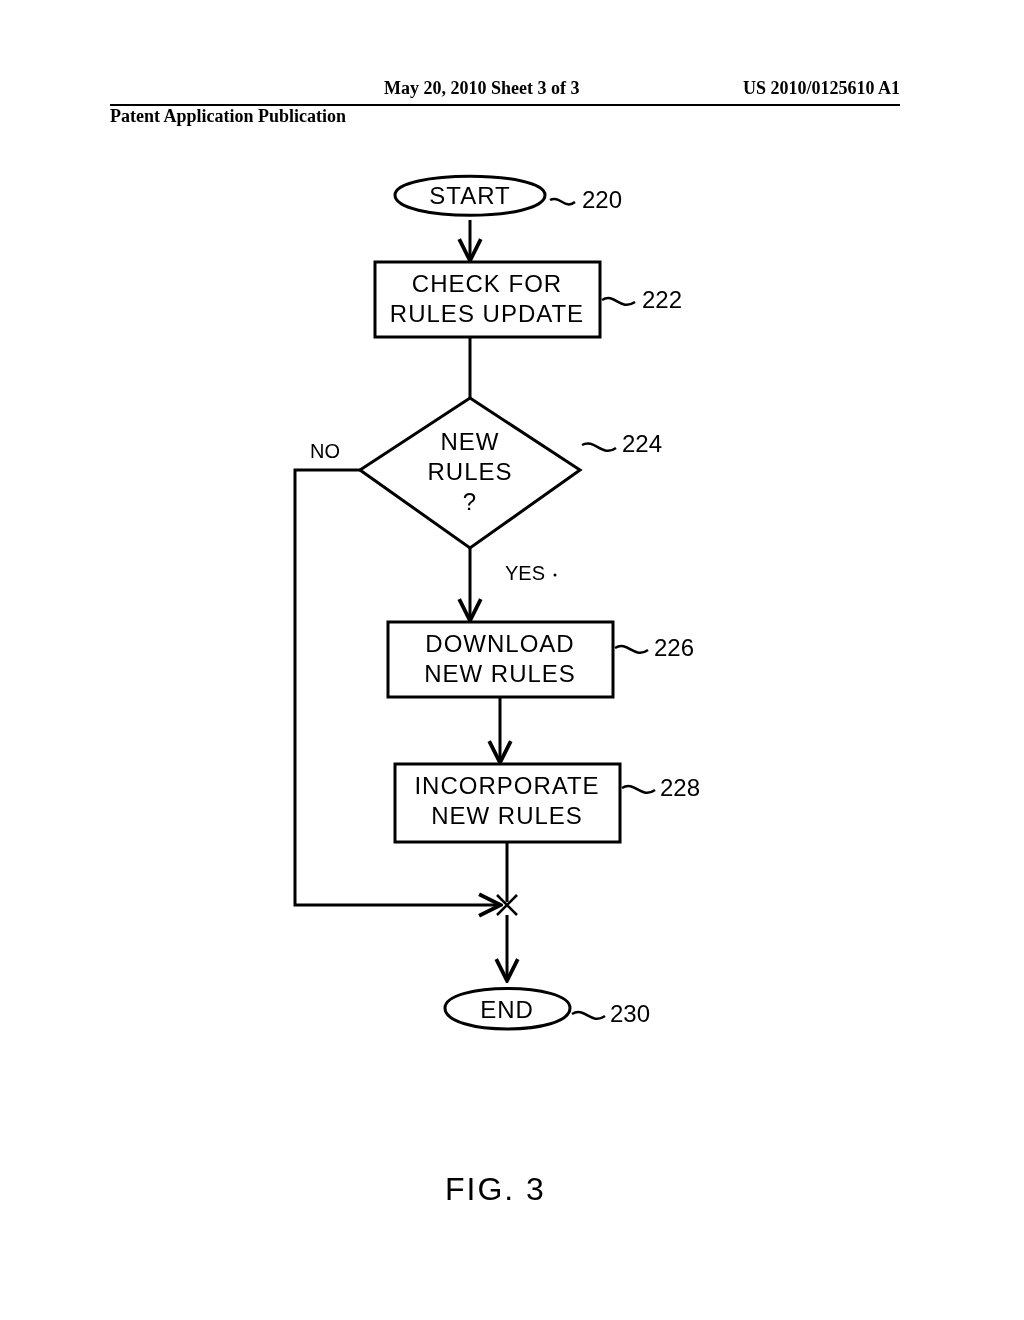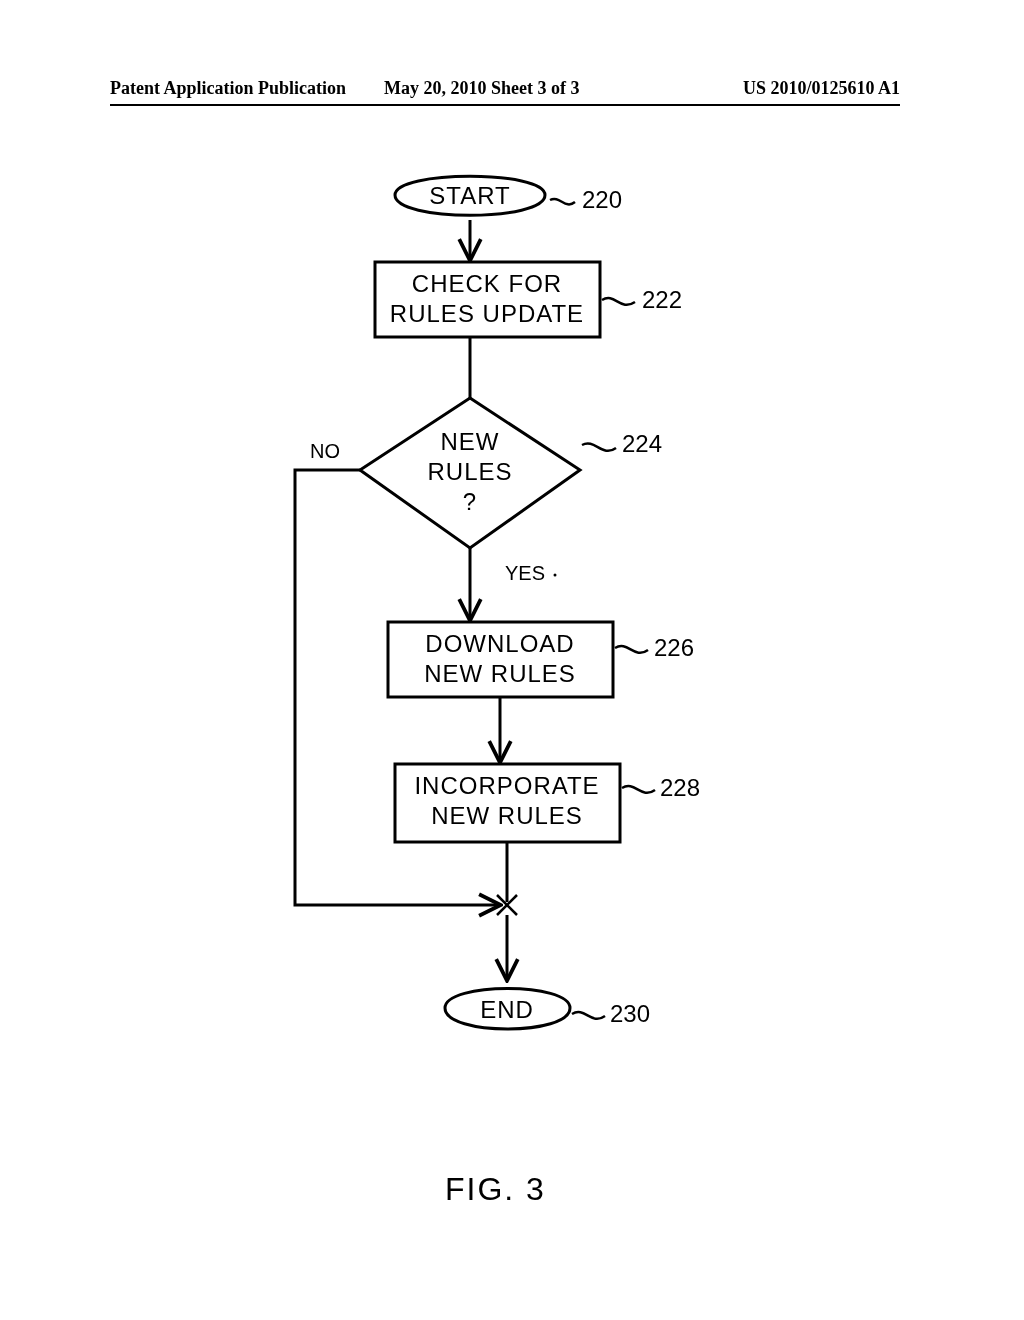--- a/index.html
+++ b/index.html
@@ -22,21 +22,21 @@
     width: 790px;
     border-top: 2px solid #000;
   }
   .hdr {
     position: absolute;
     top: 78px;
     font-family: "Times New Roman", Times, serif;
     font-size: 18px;
     font-weight: bold;
   }
-  .hdr.left { left: 110px; }
+  .hdr.left { left: 110px; margin-top: 28px; }
   .hdr.center { left: 384px; }
   .hdr.right { right: 124px; text-align: right; }
   svg {
     position: absolute;
     left: 0;
     top: 0;
   }
   .node-text, .label-text, .ref-text, .caption-text {
     font-family: "Comic Sans MS", "Segoe Script", cursive, sans-serif;
     fill: #000;

